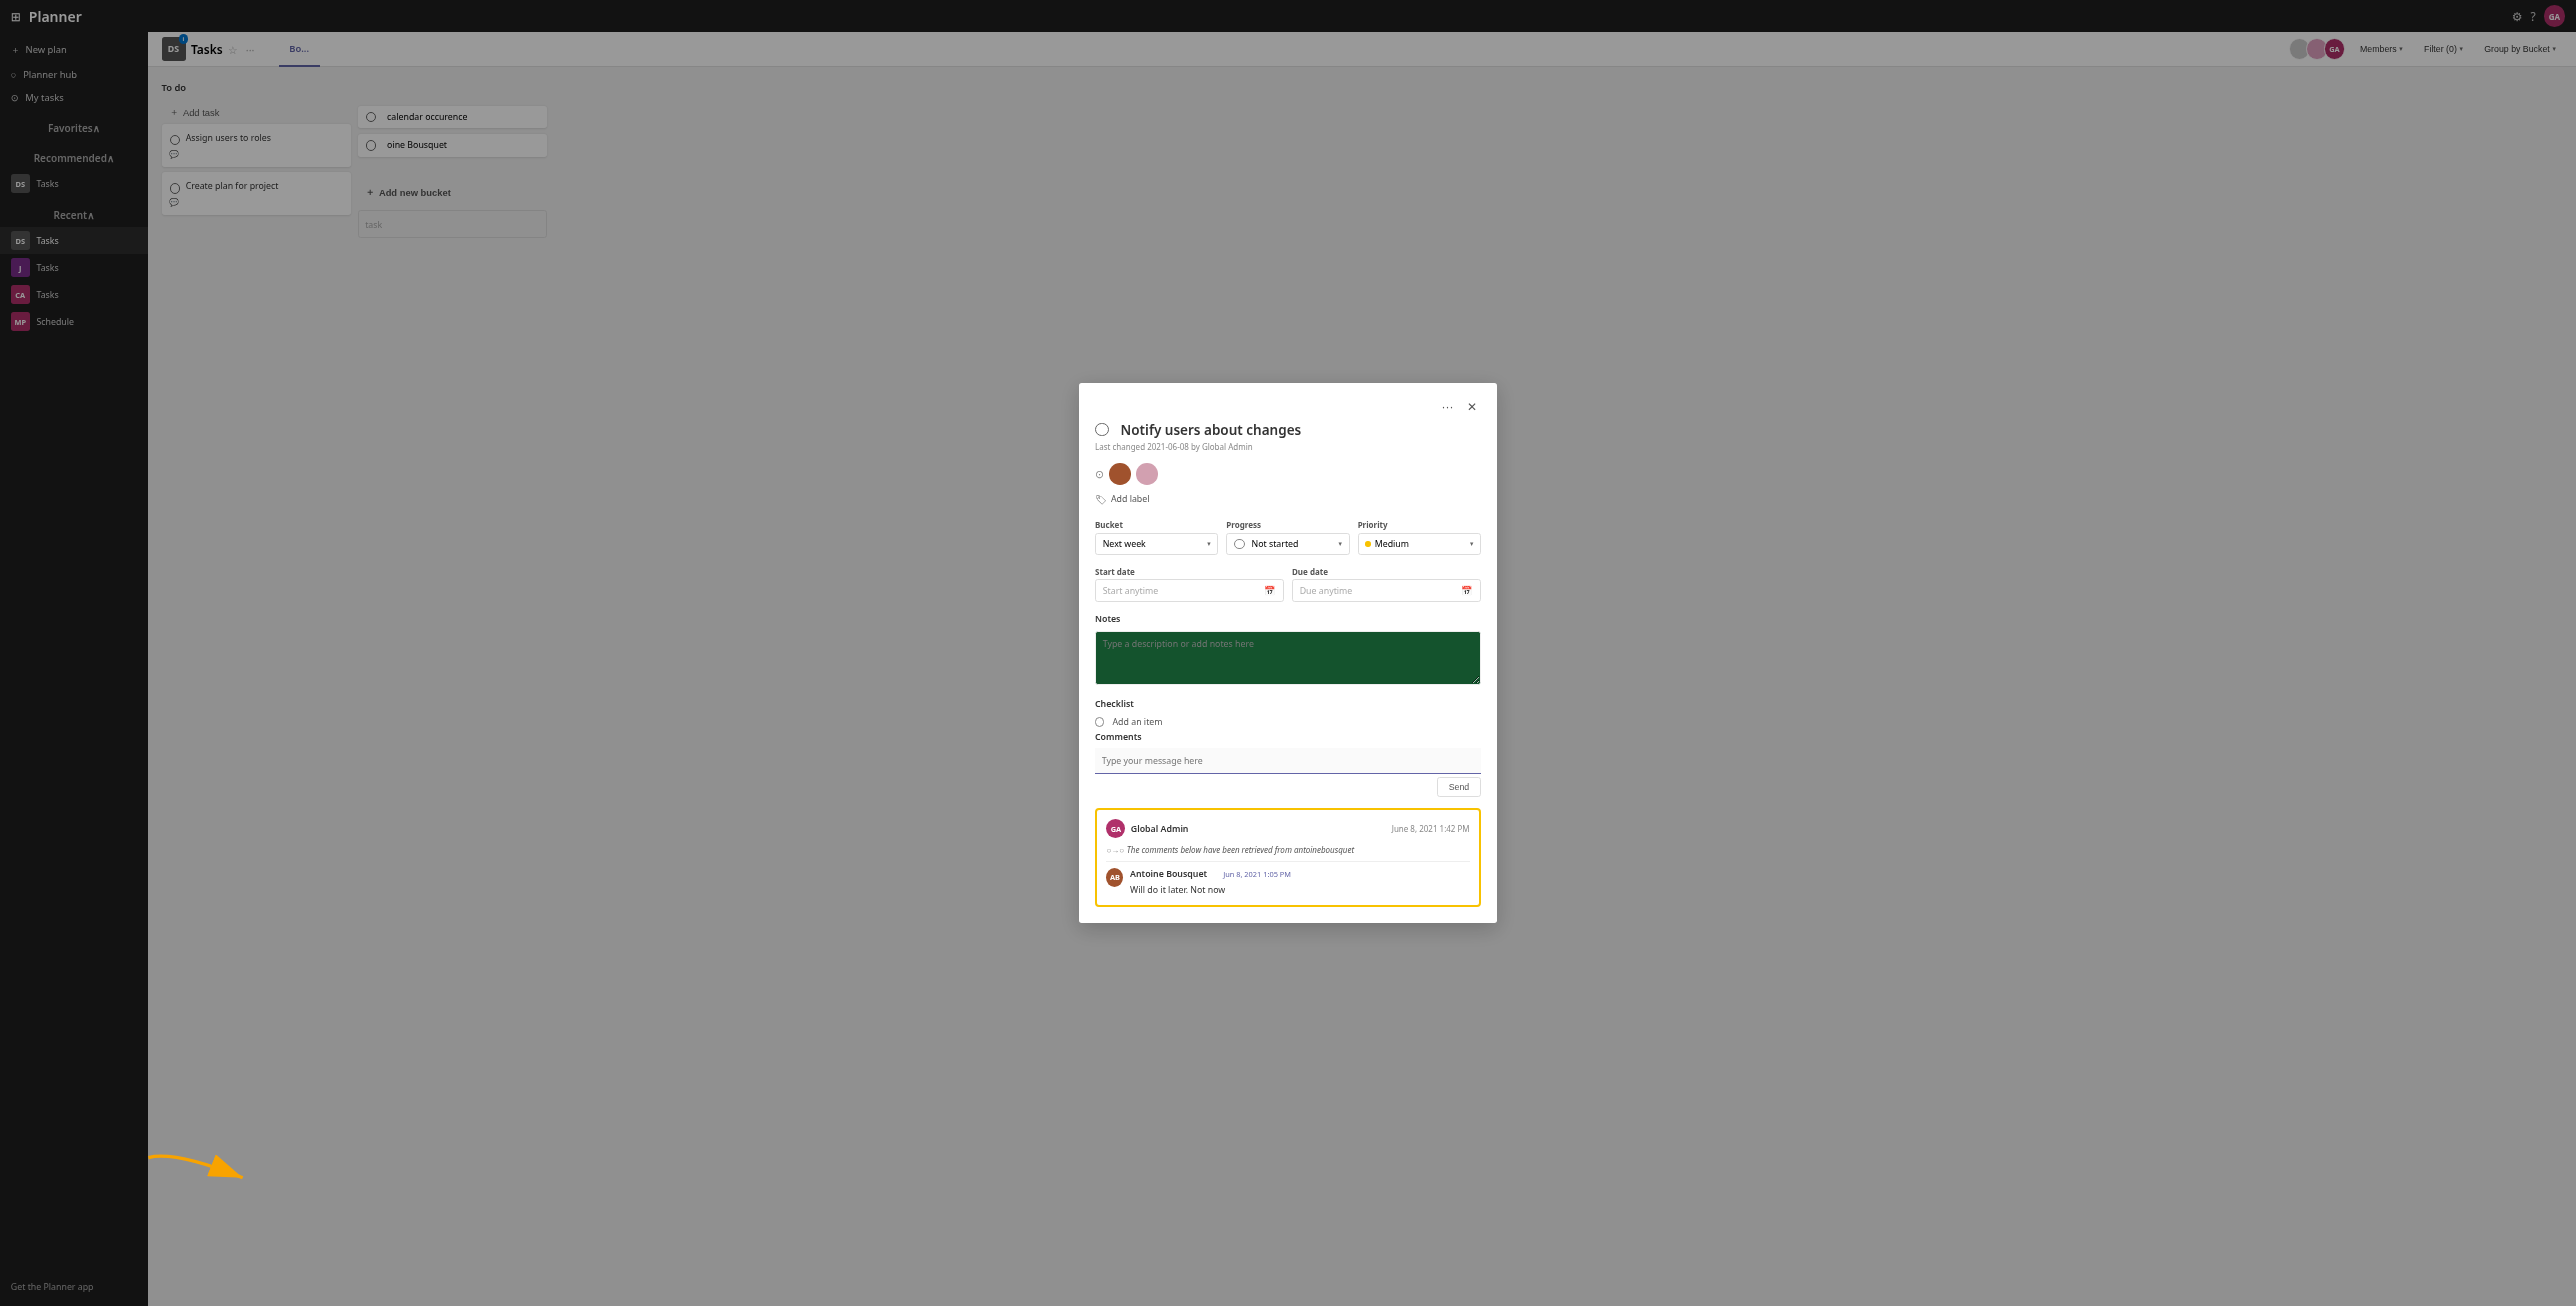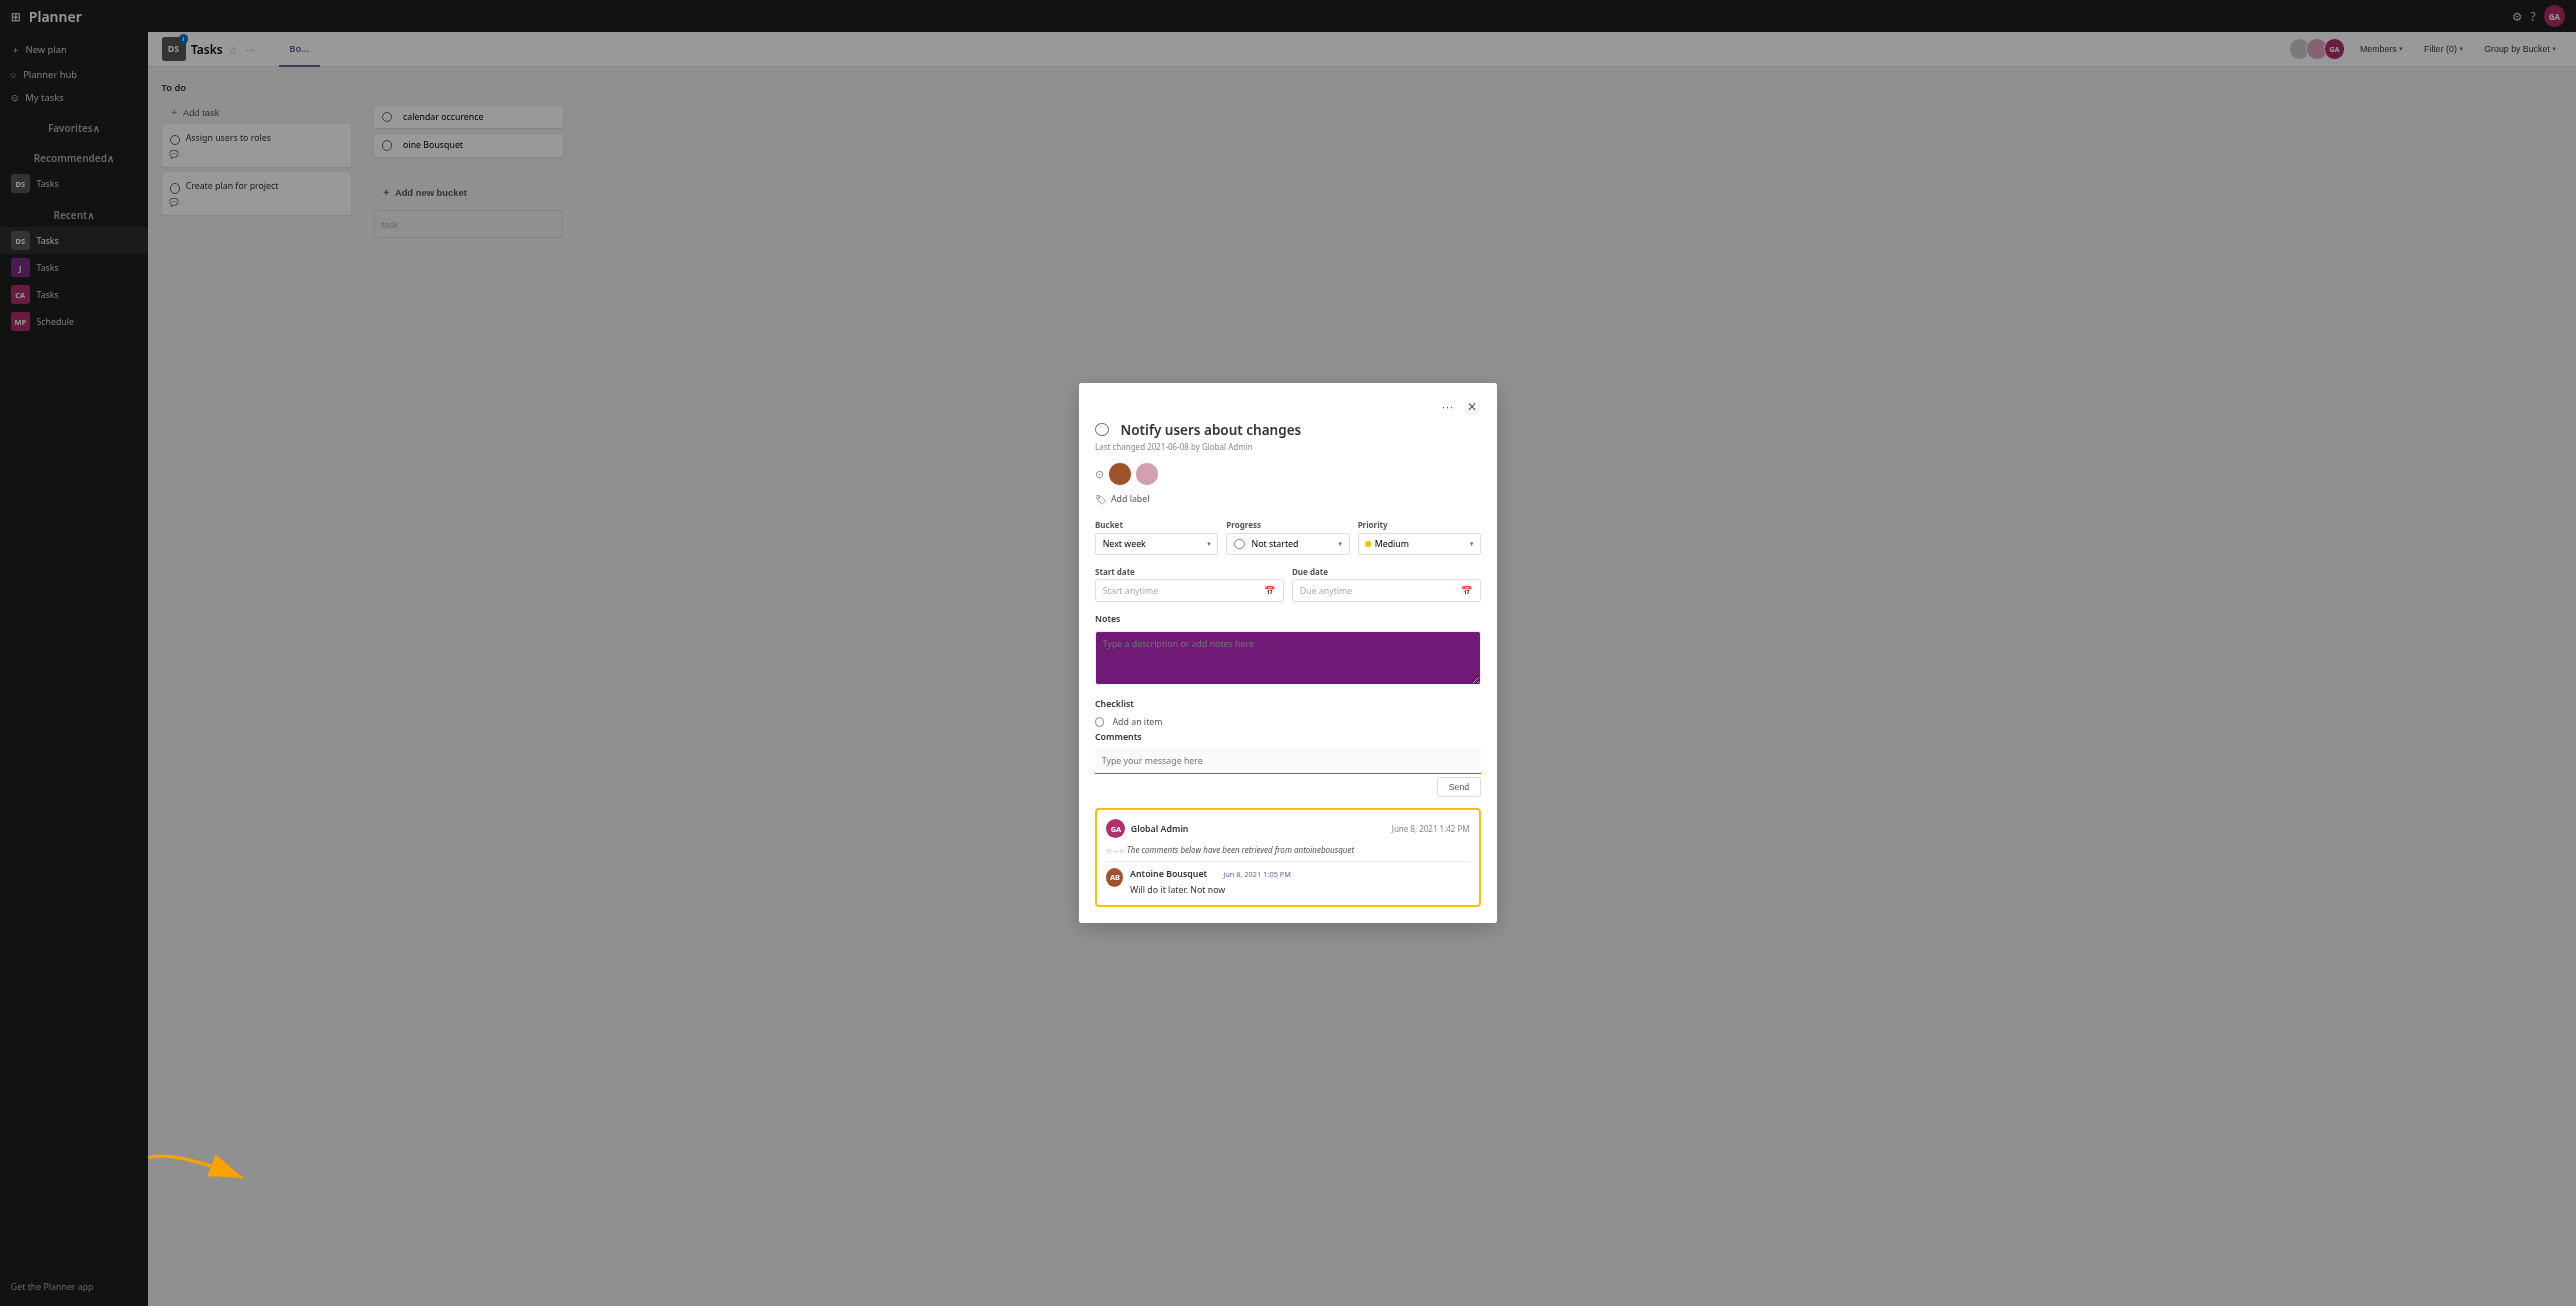--- a/index.html
+++ b/index.html
@@ -226,21 +226,21 @@
     .group-by-btn {
       font-weight: 500;
     }
 
     
     .board-area {
       flex: 1;
       overflow-x: auto;
       padding: 13.5px;
       display: flex;
-      gap: 23px;
+      gap: 7px;
     }
     .bucket-column {
       min-width: 189px;
       max-width: 189px;
     }
     .bucket-title {
       font-size: 9.4px;
       font-weight: 600;
       margin-bottom: 6.7px;
       color: #333;
@@ -424,21 +424,21 @@
       font-size: 8.8px;
       font-weight: 600;
       color: #333;
       margin-bottom: 5.4px;
     }
     .notes-area {
       width: 100%;
       min-height: 54px;
       border: 0.7px solid #eee;
       border-radius: 2.7px;
-      background: #701a75;
+      background: #14532d;
       padding: 6.7px;
       font-size: 8.8px;
       color: #aaa;
       resize: vertical;
       margin-bottom: 10.8px;
       font-family: inherit;
     }
     .checklist-item {
       display: flex;
       align-items: center;

